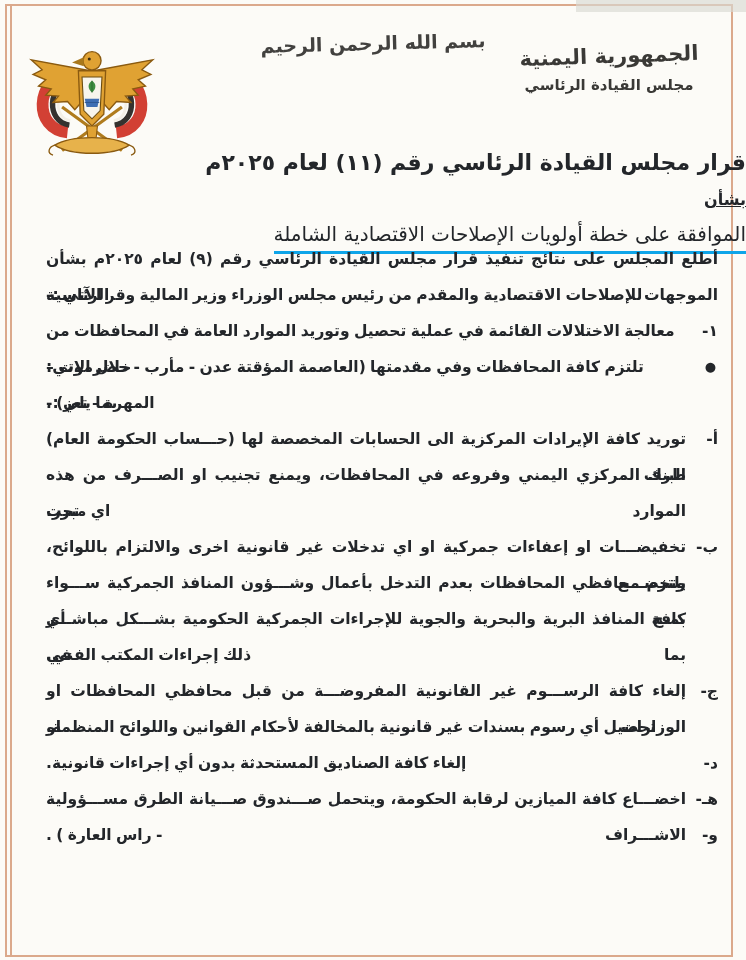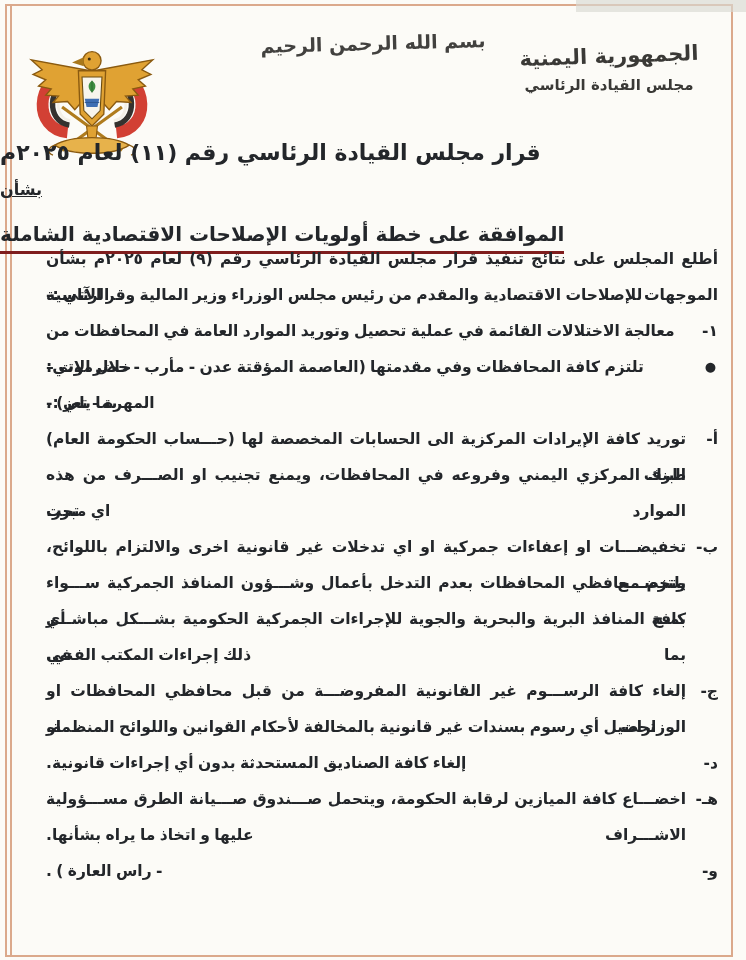--- a/index.html
+++ b/index.html
@@ -15,25 +15,25 @@
 
   
   .bismillah{position:absolute;top:32px;left:0;right:0;text-align:center;
     font-size:19px;color:#42413f;transform:rotate(-1.5deg);letter-spacing:.5px;font-weight:600;}
   .org-block{position:absolute;top:44px;right:42px;width:190px;text-align:center;color:#3a3936;}
   .org-republic{font-size:21px;font-weight:700;transform:rotate(-2deg);letter-spacing:1px;}
   .org-council{font-size:15px;font-weight:700;margin-top:8px;}
   .emblem{position:absolute;top:34px;left:24px;width:136px;height:146px;}
 
   
-  .title-block{position:absolute;top:140px;left:0;right:0;text-align:left;}
+  .title-block{position:absolute;top:150px;left:0;right:0;text-align:right;}
   .title-l1{font-size:22px;font-weight:800;}
   .title-l2{font-size:16px;font-weight:800;margin-top:15px;text-decoration:underline;}
-  .title-l3{font-size:20px;font-weight:700;margin-top:23px;display:inline-block;
-    border-bottom:3px solid #7f1d1d;padding-bottom:5px;}
+  .title-l3{font-size:20px;font-weight:400;margin-top:13px;display:inline-block;
+    border-bottom:3px solid #0ea5e9;padding-bottom:5px;}
 
   
   .body-block{position:absolute;top:241px;right:28px;left:46px;font-size:15.5px;font-weight:700;word-spacing:-1px;}
   .ln{display:block;height:36px;line-height:36px;text-align:left;white-space:normal;}
   .jf{text-align:justify;text-align-last:justify;}
   .item{position:relative;}
   .item > .ln{padding-right:32px;}
   .lbl{position:absolute;right:0;top:0;height:36px;line-height:36px;font-weight:700;}
   .intro .ln{padding-right:0;}
   .num-item > .ln{padding-right:28px;}
@@ -139,21 +139,20 @@
     </div>
 
     <div class="item">
       <span class="lbl">د-</span>
       <div class="ln">إلغاء كافة الصناديق المستحدثة بدون أي إجراءات قانونية.</div>
     </div>
 
     <div class="item">
       <span class="lbl">هـ-</span>
       <div class="ln jf">اخضـــاع كافة الميازين لرقابة الحكومة، ويتحمل صـــندوق صـــيانة الطرق مســـؤولية الاشـــراف</div>
-      <div class="ln pr90">عليها و اتخاذ ما يراه بشأنها.</div>
     </div>
 
     <div class="item">
       <span class="lbl">و-</span>
       <div class="ln pr175">- راس العارة ) .</div>
     </div>
 
   </div>
 </div>
 

